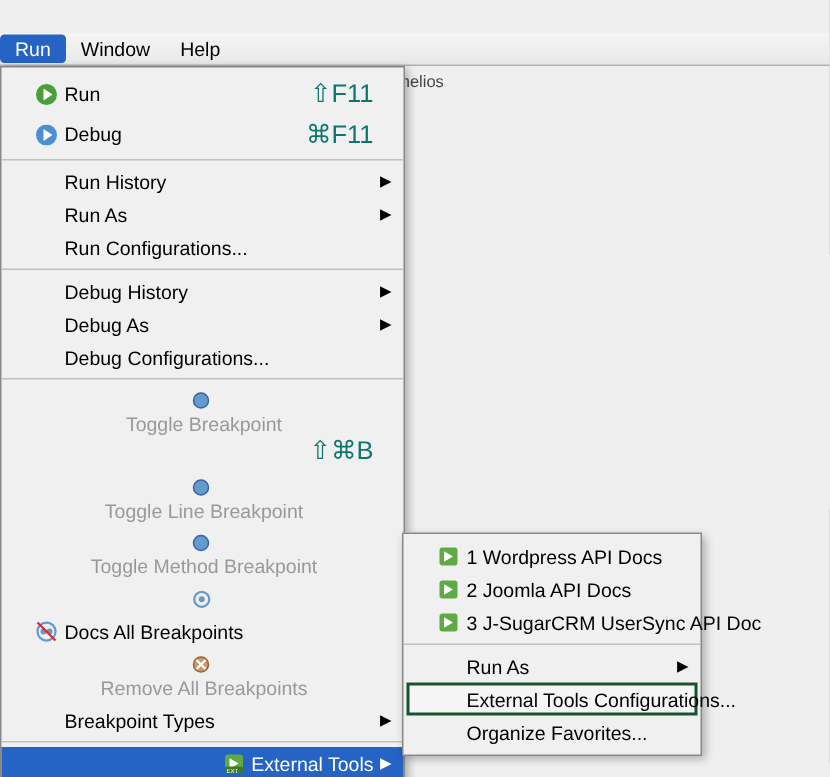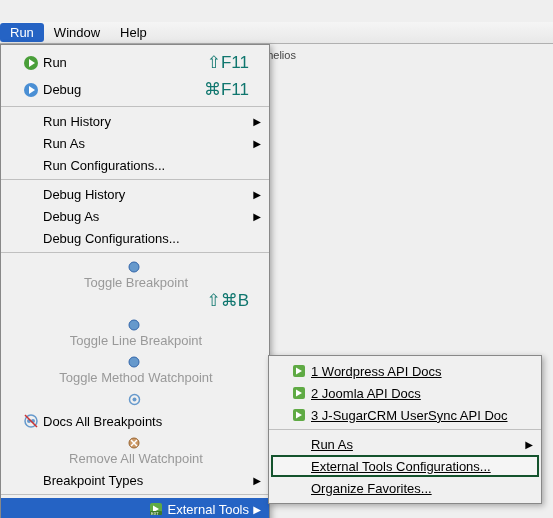--- a/index.html
+++ b/index.html
@@ -108,27 +108,26 @@
       align-items: center;
       justify-content: center;
       flex-shrink: 0;
     }
 
     
     .submenu {
       position: absolute;
       top: 355px;
       left: 268px;
-      width: 274px;
+      width: 200px;
       background: #f0f0f0;
       border: 1px solid #888;
       box-shadow: 2px 2px 6px rgba(0,0,0,0.3);
       padding: 4px 0;
       z-index: 200;
-      text-decoration: underline;
     }
 
     .path-bar {
       position: absolute;
       top: 22px;
       left: 110px;
       font-size: 11px;
       color: #444;
       height: 22px;
       display: flex;
@@ -236,21 +235,21 @@
     </span>
     <span>Toggle Line Breakpoint</span>
   </div>
 
   <div class="menu-row disabled">
     <span class="menu-icon">
       <svg width="12" height="12">
           <circle cx="6" cy="6" r="5" fill="#6699cc" stroke="#3366aa" stroke-width="1"></circle>
         </svg>
     </span>
-    <span>Toggle Method Watchpoint</span>
+    <span>Toggle Method Breakpoint</span>
   </div>
 
   <div class="menu-row disabled">
     <span class="menu-icon">
       <svg width="13" height="13" viewBox="0 0 13 13">
         <circle cx="6.5" cy="6.5" r="5" fill="none" stroke="#6699cc" stroke-width="1.5"></circle>
         <circle cx="6.5" cy="6.5" r="2" fill="#6699cc"></circle>
       </svg>
     </span>
   </div>
@@ -268,21 +267,21 @@
   </div>
 
   <div class="menu-row disabled">
     <span class="menu-icon">
       <svg width="14" height="14" viewBox="0 0 14 14">
         <circle cx="7" cy="7" r="5" fill="#cc9966" stroke="#996633" stroke-width="1"></circle>
         <line x1="4" y1="4" x2="10" y2="10" stroke="white" stroke-width="1.5"></line>
         <line x1="10" y1="4" x2="4" y2="10" stroke="white" stroke-width="1.5"></line>
       </svg>
     </span>
-    <span>Remove All Watchpoint</span>
+    <span>Remove All Breakpoints</span>
   </div>
 
   <div class="menu-row">
     <span class="menu-icon"></span>
     <span>Breakpoint Types</span>
     <span class="arrow submenu-arrow">▶</span>
   </div>
 
   <div class="menu-separator"></div>
 

